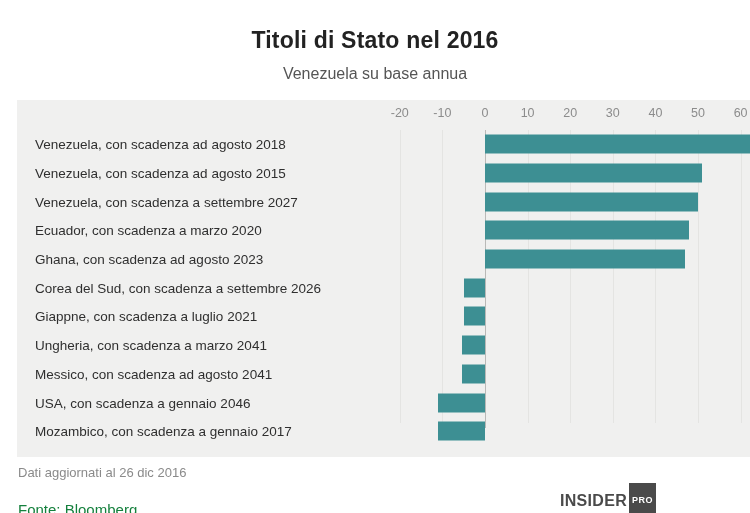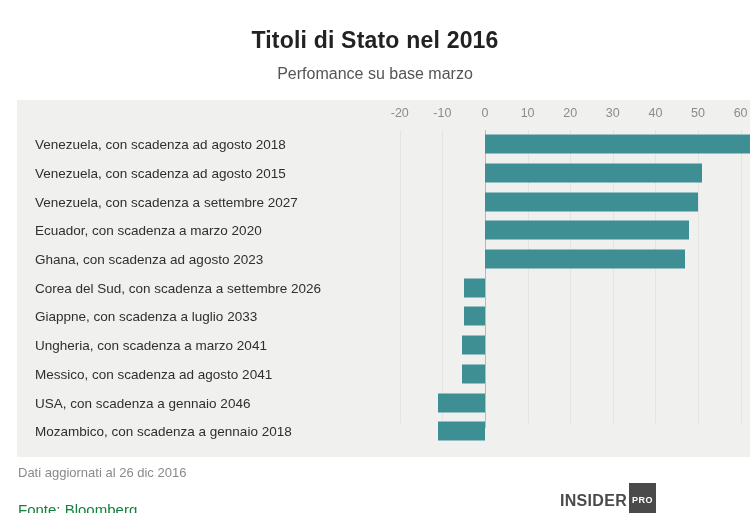--- a/index.html
+++ b/index.html
@@ -154,21 +154,21 @@
     letter-spacing: 0.5px;
   }
 </style>
 </head>
 <body>
 
 <div id="page">
 
   <div class="title-block">
     <h1 class="chart-title">Titoli di Stato nel 2016</h1>
-    <h2 class="chart-subtitle">Perfomance su base marzo</h2>
+    <h2 class="chart-subtitle">Venezuela su base annua</h2>
   </div>
 
   <div class="plot-wrap">
     <div class="axis-row" id="axis-row">
         <span class="tick-label" style="left: 382.8px;">-20</span>
         <span class="tick-label" style="left: 425.4px;">-10</span>
         <span class="tick-label" style="left: 468px;">0</span>
         <span class="tick-label" style="left: 510.6px;">10</span>
         <span class="tick-label" style="left: 553.2px;">20</span>
         <span class="tick-label" style="left: 595.8px;">30</span>
@@ -206,37 +206,37 @@
         </div>
         <div class="row">
           <span class="row-label">Ghana, con scadenza ad agosto 2023</span>
           <div class="bar" style="background: rgb(61, 143, 147); width: 200.22px; left: 468px;"></div>
         </div>
         <div class="row">
           <span class="row-label">Corea del Sud, con scadenza a settembre 2026</span>
           <div class="bar" style="background: rgb(61, 143, 147); width: 21.3px; left: 446.7px;"></div>
         </div>
         <div class="row">
-          <span class="row-label">Giappne, con scadenza a luglio 2033</span>
+          <span class="row-label">Giappne, con scadenza a luglio 2021</span>
           <div class="bar" style="background: rgb(61, 143, 147); width: 21.3px; left: 446.7px;"></div>
         </div>
         <div class="row">
           <span class="row-label">Ungheria, con scadenza a marzo 2041</span>
           <div class="bar" style="background: rgb(61, 143, 147); width: 23.43px; left: 444.57px;"></div>
         </div>
         <div class="row">
           <span class="row-label">Messico, con scadenza ad agosto 2041</span>
           <div class="bar" style="background: rgb(61, 143, 147); width: 23.43px; left: 444.57px;"></div>
         </div>
         <div class="row">
           <span class="row-label">USA, con scadenza a gennaio 2046</span>
           <div class="bar" style="background: rgb(61, 143, 147); width: 46.86px; left: 421.14px;"></div>
         </div>
         <div class="row">
-          <span class="row-label">Mozambico, con scadenza a gennaio 2018</span>
+          <span class="row-label">Mozambico, con scadenza a gennaio 2017</span>
           <div class="bar" style="background: rgb(61, 143, 147); width: 46.86px; left: 421.14px;"></div>
         </div>
       </div>
   </div>
 
   <div class="footer">
     <div class="footer-line1">Dati aggiornati al 26 dic 2016</div>
     <div class="footer-line2">Fonte: Bloomberg</div>
     <div class="logo"><span>INSIDER</span><span class="pro">PRO</span></div>
   </div>

